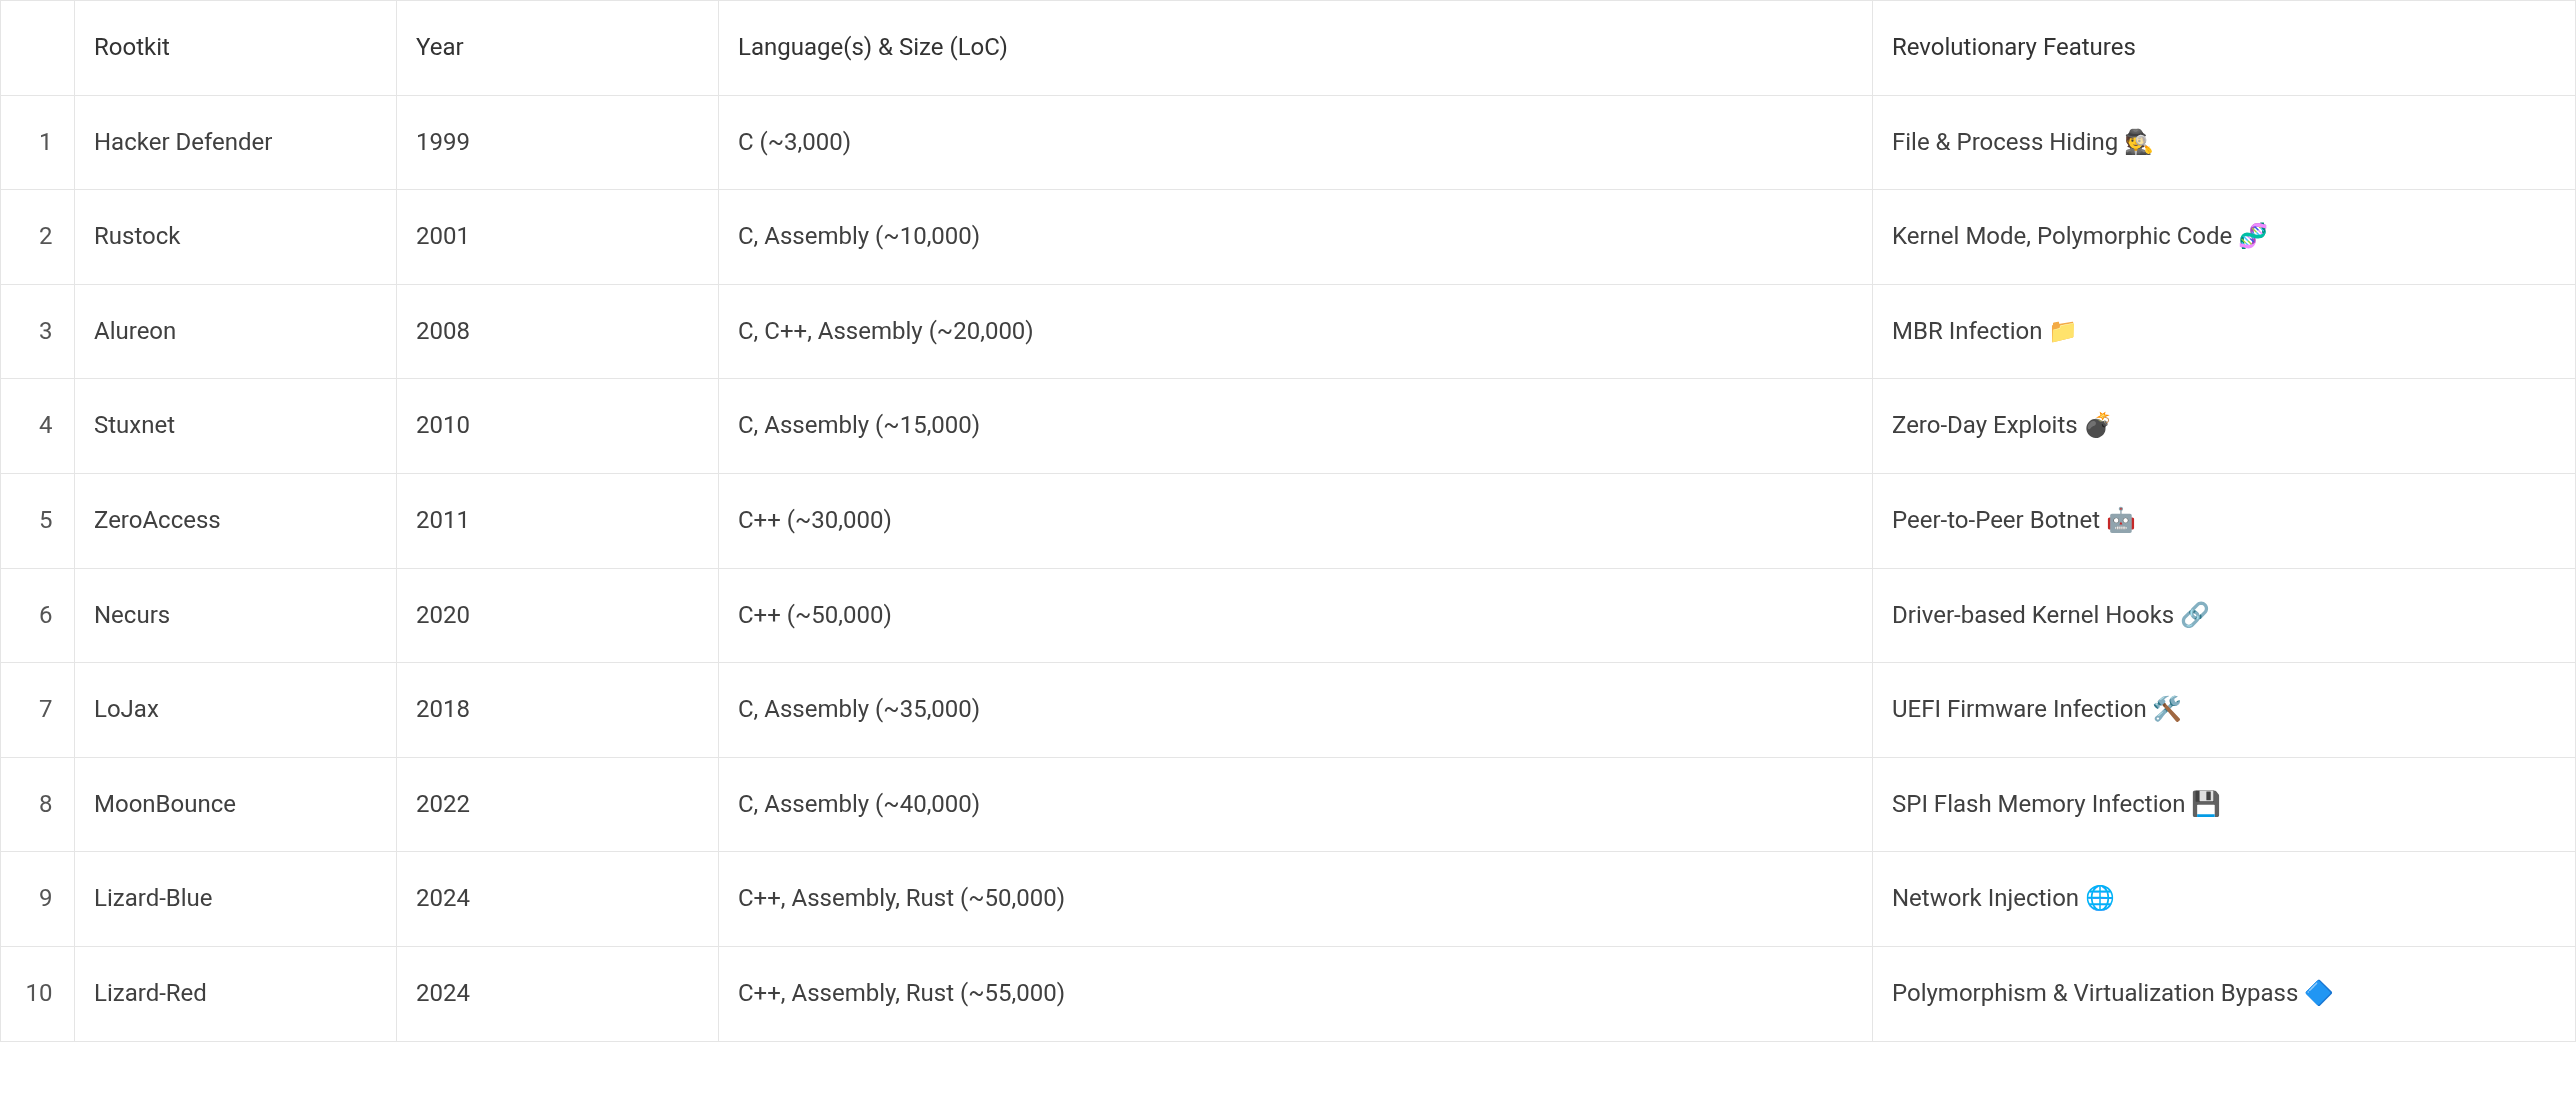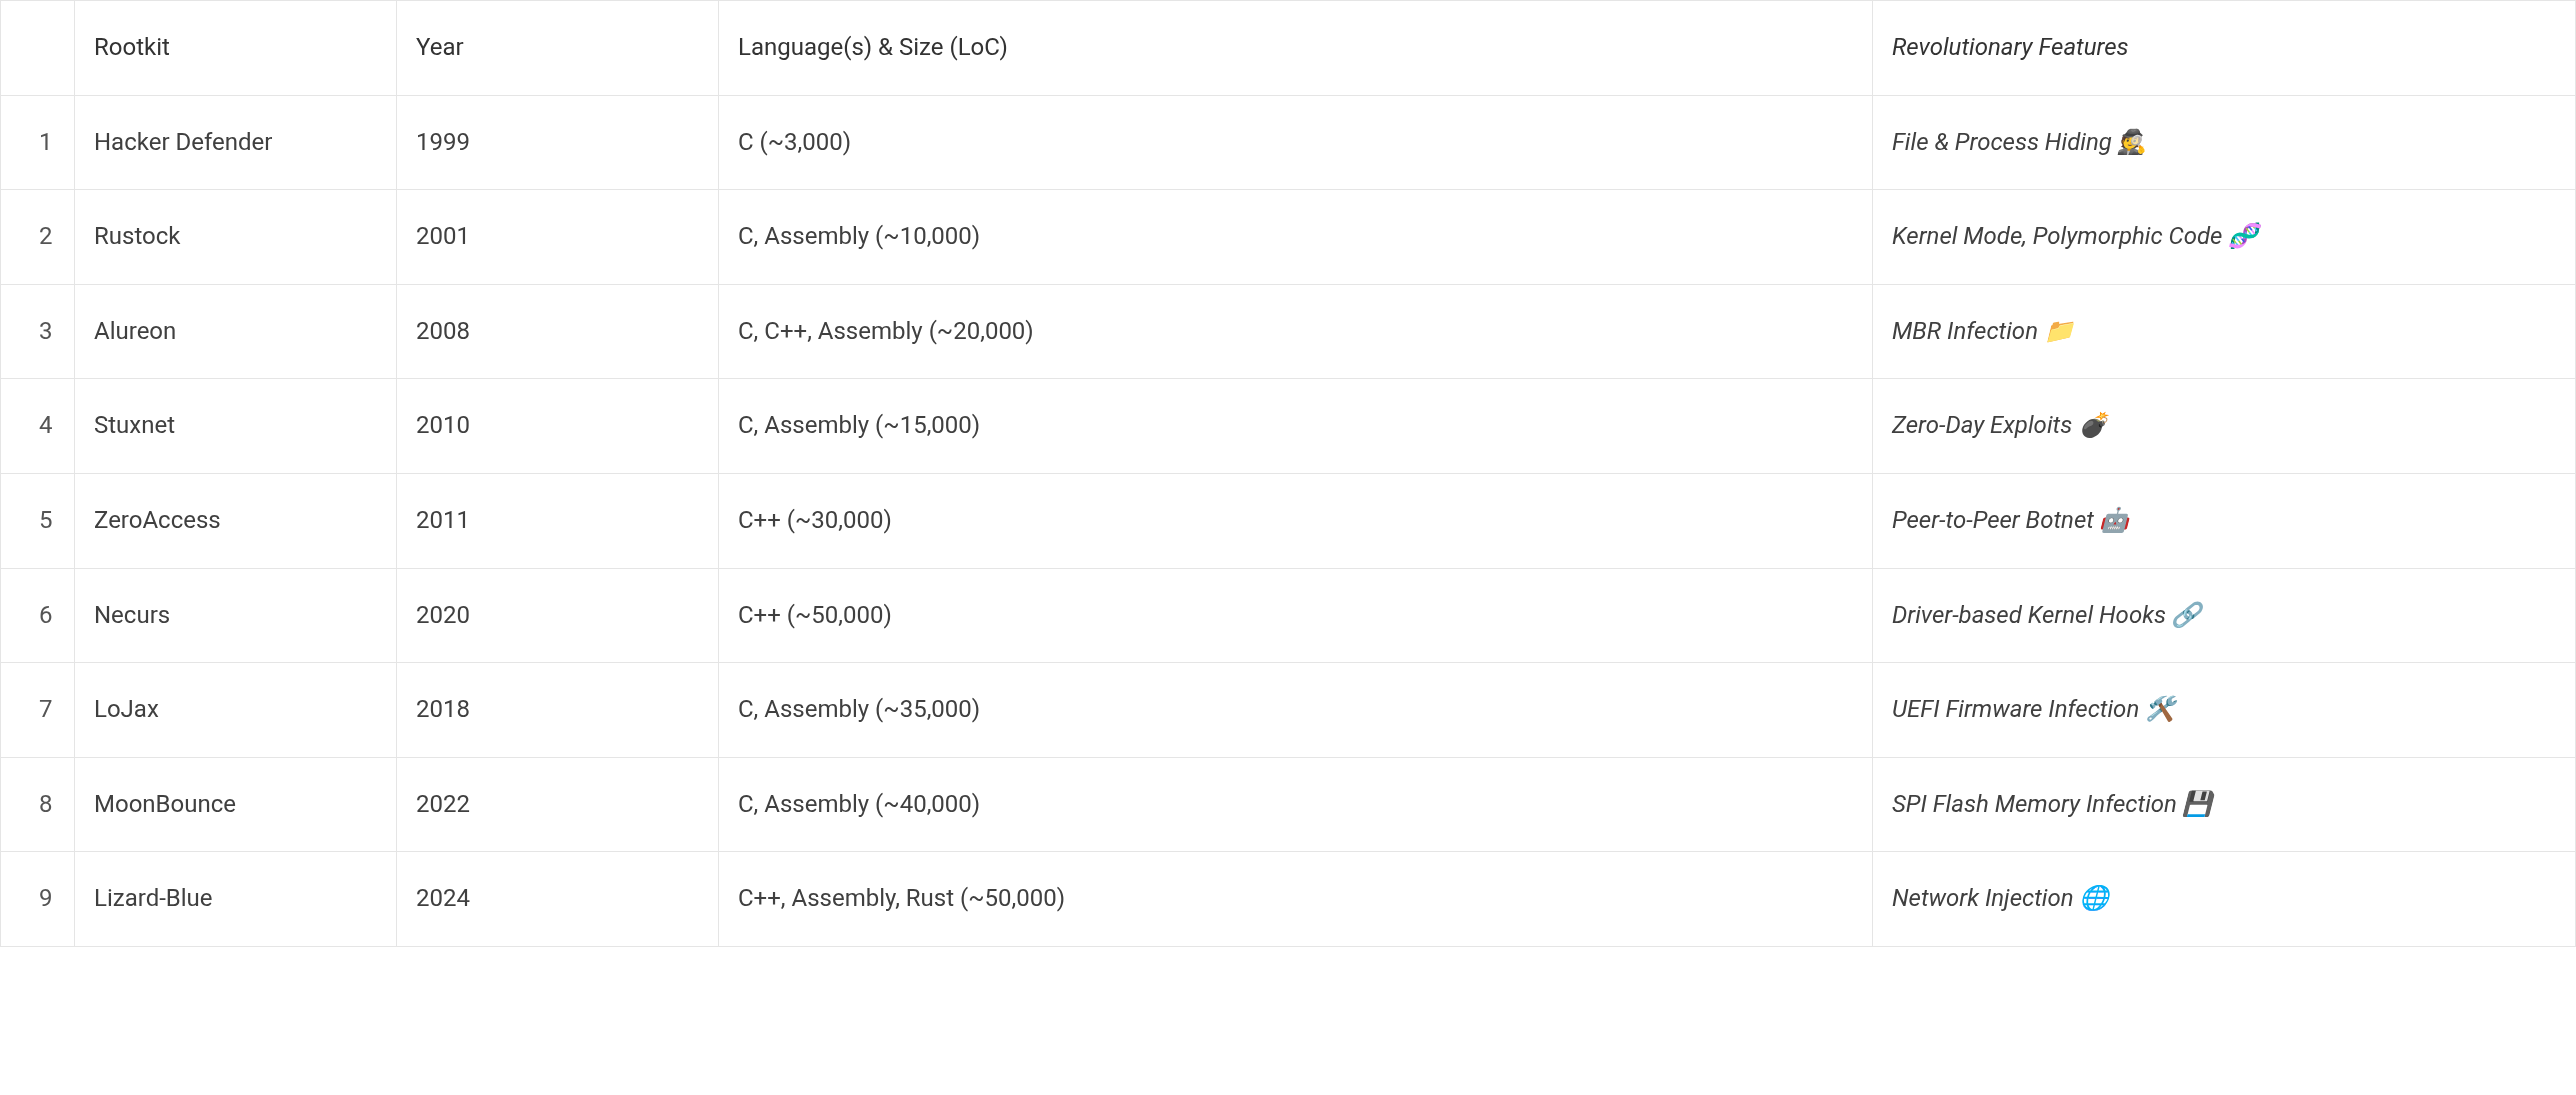--- a/index.html
+++ b/index.html
@@ -37,21 +37,21 @@
     }
     .col-index {
       width: 74px;
       text-align: right;
       color: #555;
       padding-right: 21.5px;
     }
     .col-rootkit { width: 322px; }
     .col-year { width: 322px; }
     .col-lang { width: 1154px; }
-    .col-features { width: auto; font-style: italic; }
+    .col-features { width: auto; }
   </style>
 </head>
 <body>
 
 <table>
   <thead>
     <tr>
       <th class="col-index"></th>
       <th class="col-rootkit">Rootkit</th>
       <th class="col-year">Year</th>
@@ -116,15 +116,22 @@
       <td class="col-lang">C, Assembly (~40,000)</td>
       <td class="col-features">SPI Flash Memory Infection 💾</td>
     </tr>
     <tr>
       <td class="col-index">9</td>
       <td class="col-rootkit">Lizard-Blue</td>
       <td class="col-year">2024</td>
       <td class="col-lang">C++, Assembly, Rust (~50,000)</td>
       <td class="col-features">Network Injection 🌐</td>
     </tr>
+    <tr>
+      <td class="col-index">10</td>
+      <td class="col-rootkit">Lizard-Red</td>
+      <td class="col-year">2024</td>
+      <td class="col-lang">C++, Assembly, Rust (~55,000)</td>
+      <td class="col-features">Polymorphism &amp; Virtualization Bypass 🔷</td>
+    </tr>
   </tbody>
 </table>
 
 
 </body></html>

